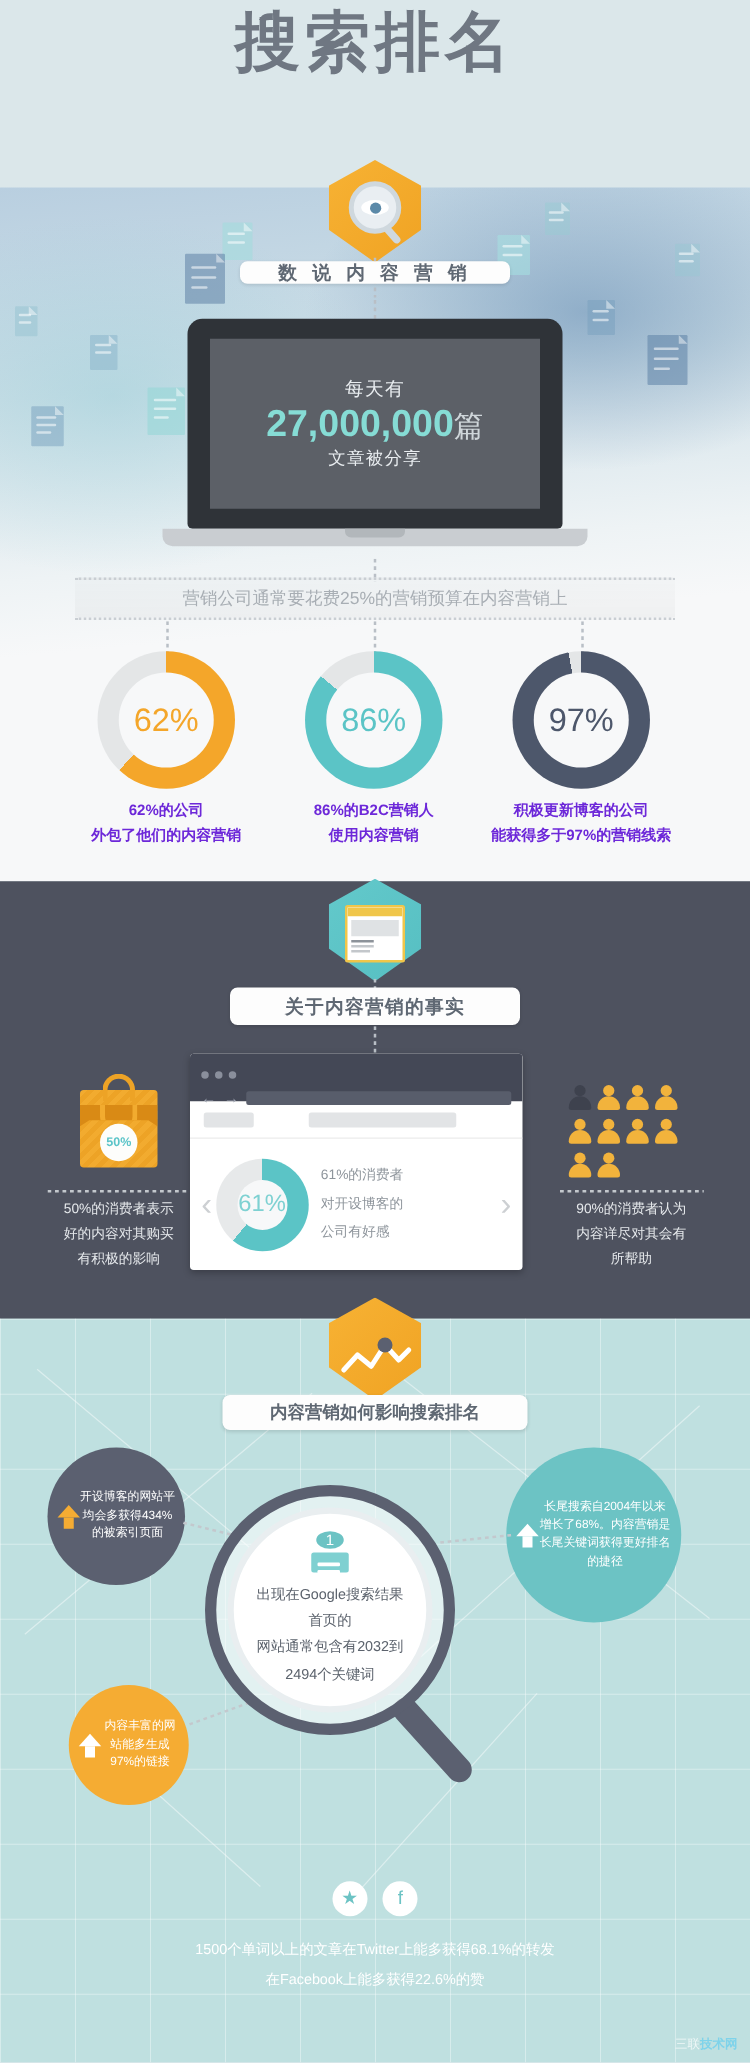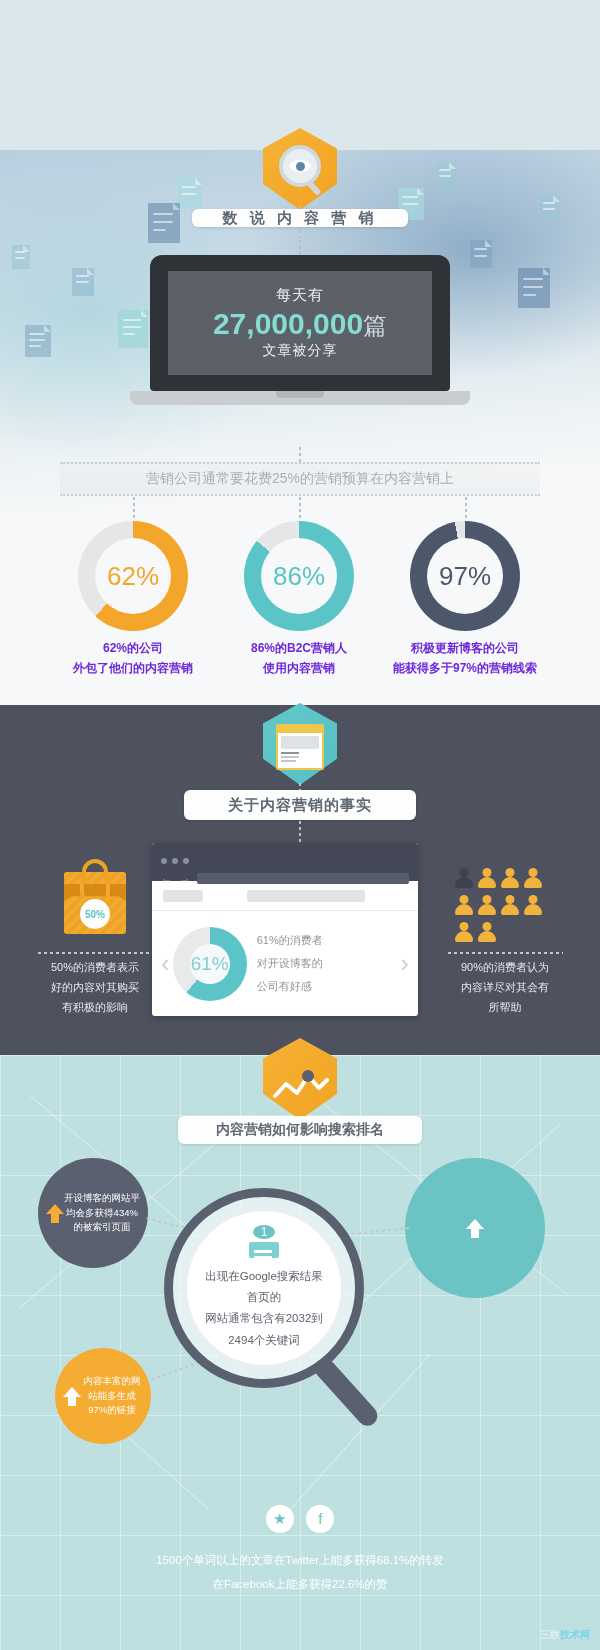--- a/index.html
+++ b/index.html
@@ -44,21 +44,21 @@
   }
   .dots-v { position:absolute; width:2px;
     background-image:linear-gradient(to bottom,#b9bfc6 50%,transparent 50%);
     background-size:2px 6px; }
   .dots-h { position:absolute; height:2px;
     background-image:linear-gradient(to right,#c3c8cd 50%,transparent 50%);
     background-size:6px 2px; }
 
   
   .laptop { position:absolute; left:150px; top:255px; width:300px; }
-  .lap-body { width:300px; height:136px; background:#2f3338; border-radius:12px 12px 4px 4px; padding:16px 18px; }
+  .lap-body { width:300px; height:168px; background:#2f3338; border-radius:12px 12px 4px 4px; padding:16px 18px; }
   .lap-screen { width:100%; height:100%; background:#5c6067; display:flex; flex-direction:column;
     align-items:center; justify-content:center; }
   .lap-l1 { color:#e9edf0; font-size:15px; letter-spacing:1px; }
   .lap-l2 { color:#86dcd5; font-size:30px; font-weight:bold; letter-spacing:0px; line-height:1.25; }
   .lap-l2 span { color:#cfd6da; font-weight:normal; font-size:24px;}
   .lap-l3 { color:#e9edf0; font-size:14px; letter-spacing:1px; }
   .lap-base { width:340px; margin-left:-20px; height:14px; background:#c9cdd1; border-radius:0 0 8px 8px; position:relative;}
   .lap-notch { position:absolute; left:50%; transform:translateX(-50%); top:0; width:48px; height:7px;
     background:#b2b7bb; border-radius:0 0 5px 5px;}
 
@@ -151,20 +151,21 @@
      color:#6cc3c4; font-size:15px; line-height:28px; }
   .foot { position:absolute; left:0; top:1548px; width:600px; text-align:center;
      color:#fff; font-size:11.5px; line-height:2.1; }
   .wm { position:absolute; right:10px; bottom:8px; color:rgba(255,255,255,.75); font-size:10px;font-family:Liberation Mono, monospace; }
   .wm b{color:#7fd3ea;}
 </style>
 </head>
 <body>
 
 <div class="header">
+  <div class="hdr-title">搜索排名</div>
 </div>
 
 <div class="sec1">
 
   <div class="doc" style="left:25px;top:175px;width:26px;height:32px;background:rgba(120,160,190,.5);">
       <i style="top:8px;width:62%"></i>
       <i style="top:14px;width:62%"></i>
       <i style="top:20px;width:45%"></i>
     </div>
   <div class="doc" style="left:72px;top:118px;width:22px;height:28px;background:rgba(130,175,200,.45);">
@@ -388,20 +389,21 @@
   <span>内容营销如何影响搜索排名</span>
 </div>
 
 <div class="bubble b-dark" style="left:38px;top:1158px;width:110px;height:110px;">
   <div class="uarrow"></div>
   <div>开设博客的网站平均会多获得434%的被索引页面</div>
 </div>
 
 <div class="bubble b-teal" style="left:405px;top:1158px;width:140px;height:140px;">
   <div class="uarrow w"></div>
+  <div>长尾搜索自2004年以来增长了68%。内容营销是长尾关键词获得更好排名的捷径</div>
 </div>
 
 <div class="bubble b-orange" style="left:55px;top:1348px;width:96px;height:96px;">
   <div class="uarrow w"></div>
   <div>内容丰富的网站能多生成97%的链接</div>
 </div>
 
 <div class="dots-h" style="left:146px;top:1222px;width:40px;transform:rotate(14deg);"></div>
 <div class="dots-h" style="left:352px;top:1230px;width:58px;transform:rotate(-6deg);"></div>
 <div class="dots-h" style="left:150px;top:1370px;width:50px;transform:rotate(-20deg);"></div>

